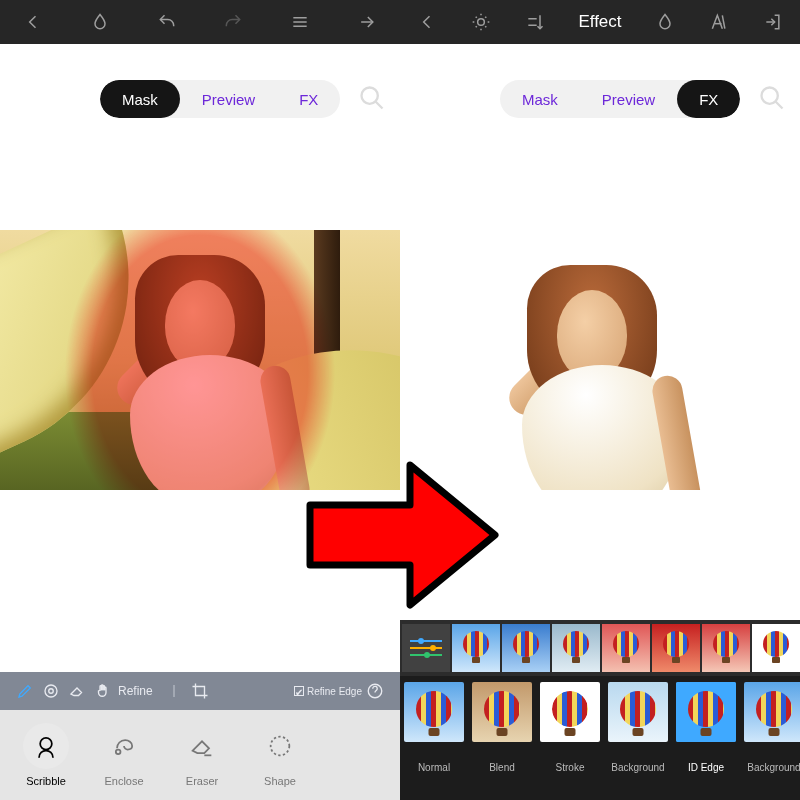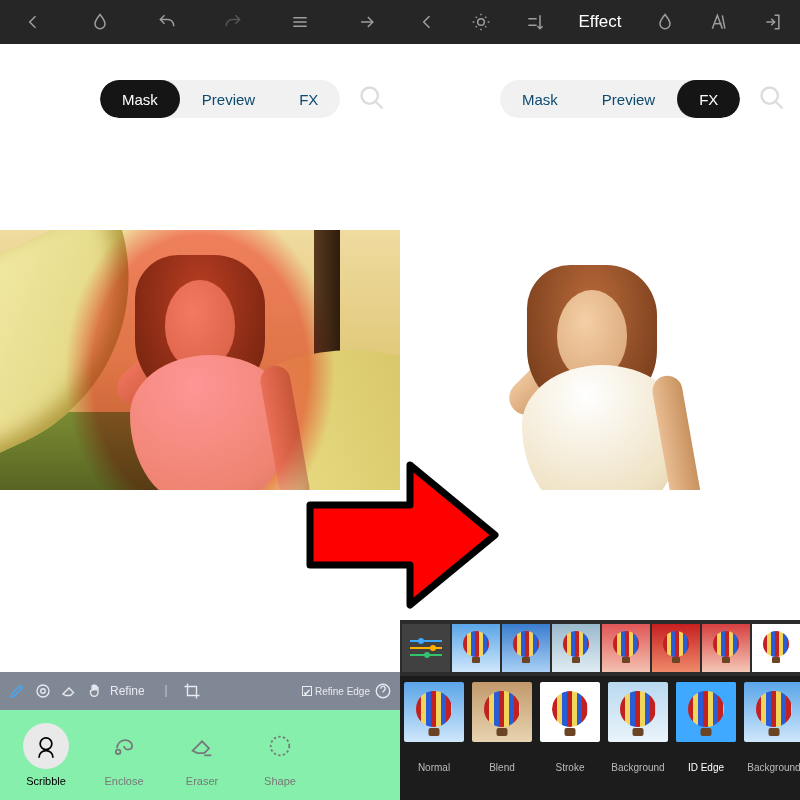--- a/index.html
+++ b/index.html
@@ -45,21 +45,21 @@
   .segcontrol {
     display: flex;
     background: #f1f1f1;
     border-radius: 22px;
     height: 38px;
     align-items: center;
     overflow: hidden;
   }
   .seg {
     padding: 0 22px;
-    color: #0c4a6e;
+    color: #6d28d9;
     font-size: 15px;
     height: 100%;
     display: flex; align-items: center;
     cursor: pointer;
   }
   .seg.active {
     background: #151515;
     color: #fff;
     border-radius: 22px;
   }
@@ -165,41 +165,41 @@
     pointer-events:none;
     z-index:30;
   }
 
   
   .left-sec-toolbar {
     position:absolute;
     left:0; width:400px;
     top:672px; height:38px;
     background:#818895;
-    display:flex; align-items:center; padding:0 4px;
+    display:flex; align-items:center; padding:0 12px;
     color:#e8eaf0;
   }
   .left-sec-toolbar .mini {
     width:26px; height:38px; display:flex; align-items:center; justify-content:center;
     cursor:pointer;
   }
   .left-sec-toolbar .mini.active { color:#3fa9ff; }
   .left-sec-toolbar svg { width:18px; height:18px; stroke:currentColor; fill:none; stroke-width:1.8; }
   .left-sec-toolbar .refine-txt {
     font-size:12px; margin-left:2px; margin-right:8px;
   }
   .left-sec-toolbar .gap { flex:1; }
   .left-sec-toolbar .re { display:flex; align-items:center; font-size:10px; gap:3px; }
   .left-sec-toolbar .re .box { width:10px; height:10px; border:1px solid #e8eaf0; }
 
   .left-tool-tray {
     position:absolute;
     left:0; width:400px;
     top:710px; bottom:0;
-    background:#86efac;
+    background:#e5e5e5;
     display:flex; align-items:center; padding:6px 8px;
     gap:2px;
   }
   .tool {
     width:76px;
     display:flex; flex-direction:column; align-items:center;
     gap:6px; cursor:pointer;
     color:#777;
   }
   .tool.active { color:#000; }

